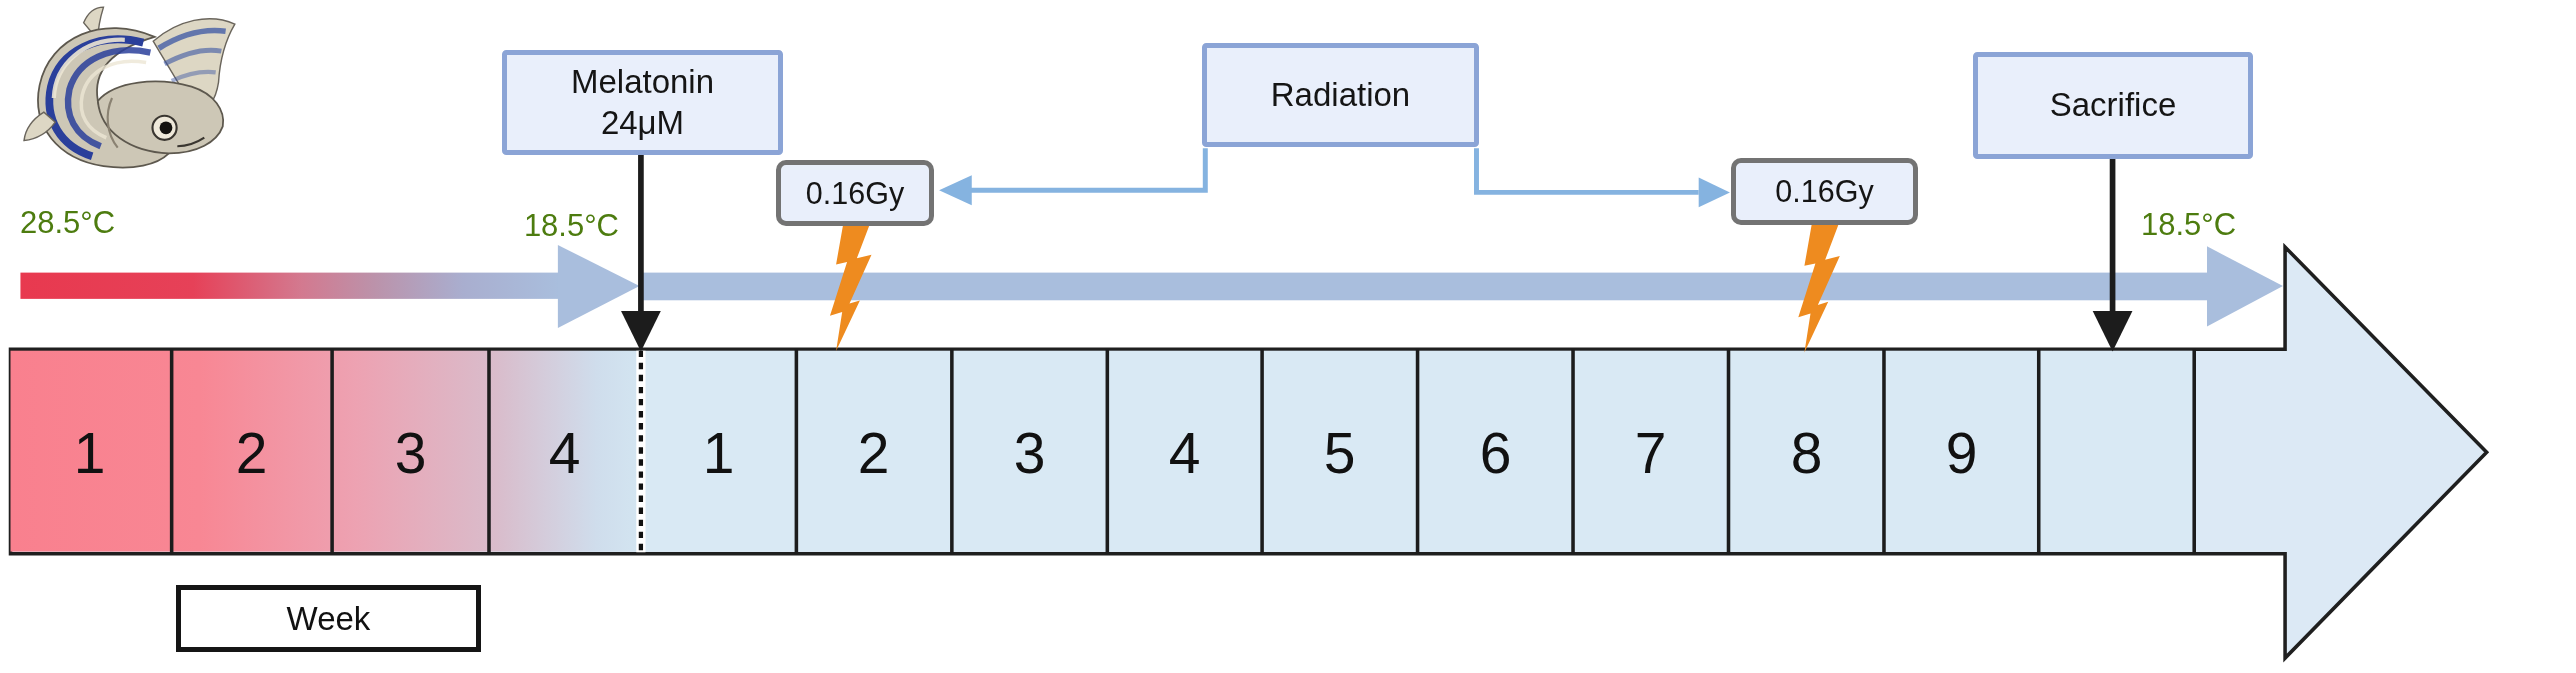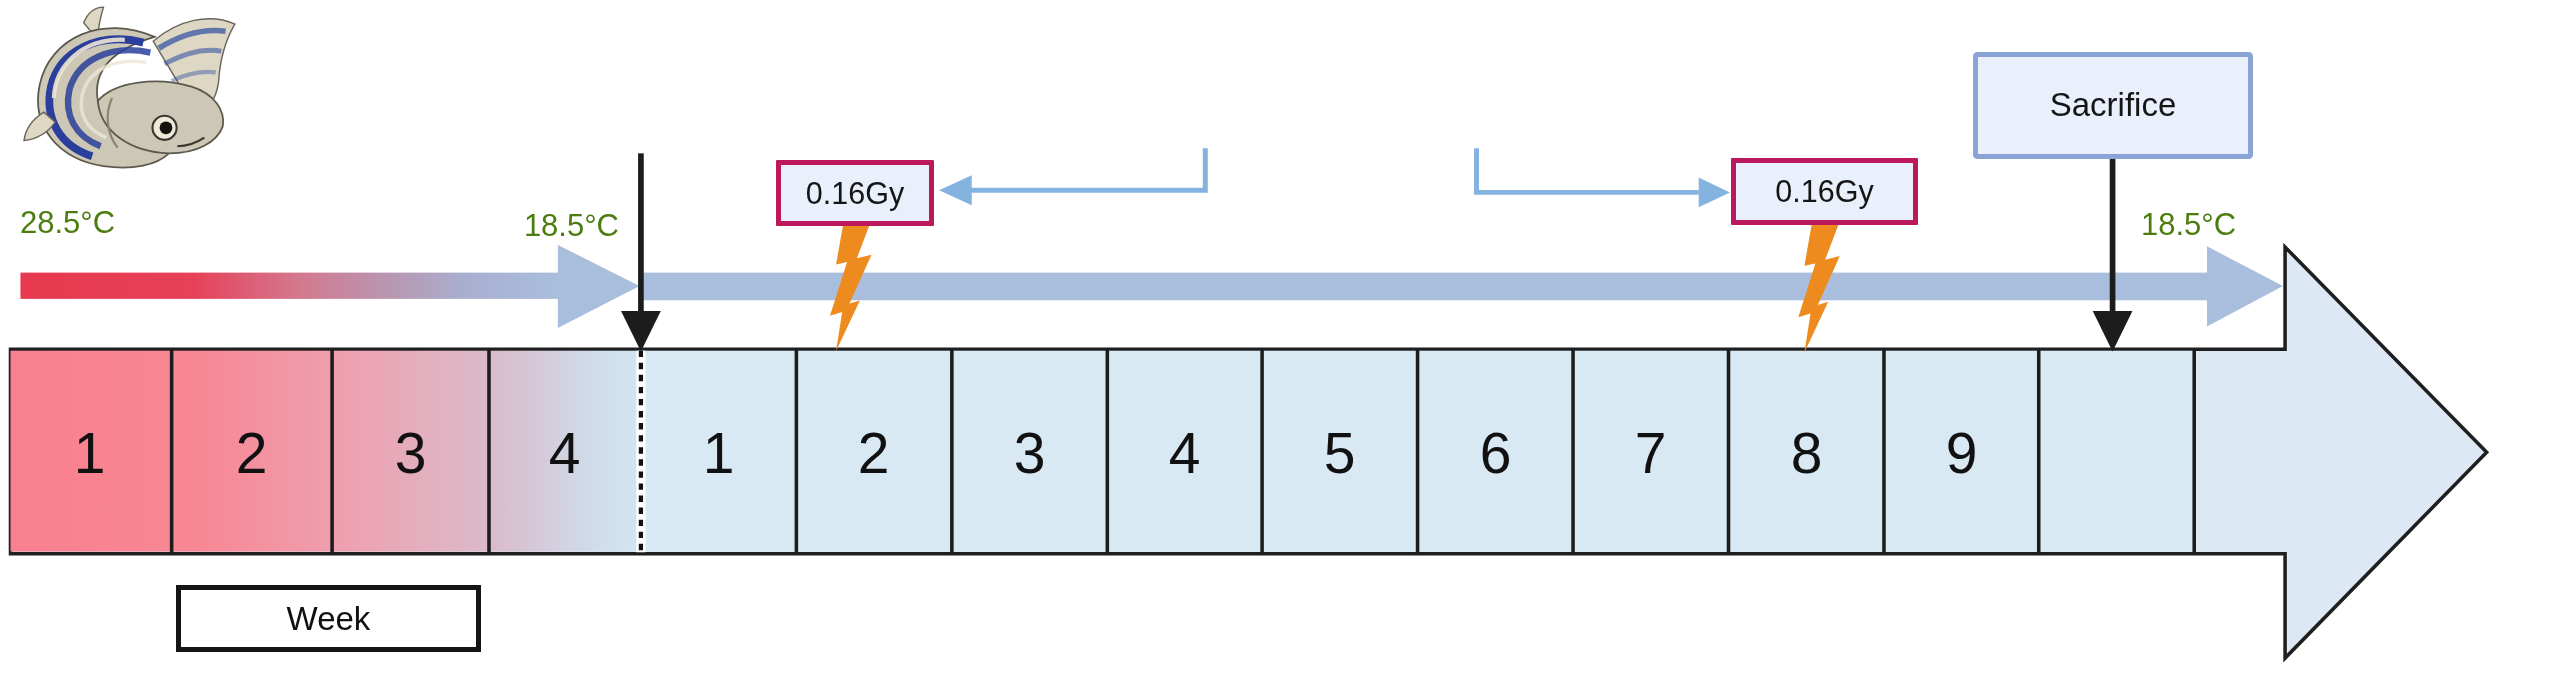--- a/index.html
+++ b/index.html
@@ -18,22 +18,22 @@
     background:#e9effb;
     border:5.7px solid #8ba4d6;
     border-radius:4.3px;
     display:flex;flex-direction:column;align-items:center;justify-content:center;
     font-size:33px;line-height:1.22;color:#151515;text-align:center;
   }
   .dose-box{
     position:absolute;
     box-sizing:border-box;
     background:#e9effb;
-    border:5px solid #be185d;
-    border-radius:1px;
+    border:5px solid #737373;
+    border-radius:10px;
     display:flex;align-items:center;justify-content:center;
     font-size:30.5px;color:#151515;
   }
   .temp-label{
     position:absolute;
     font-size:31px;color:#4d7c0f;white-space:nowrap;
   }
   .cell-num{
     position:absolute;
     top:398px;height:110px;width:107px;
@@ -158,23 +158,28 @@
       <path d="M 262 184 C 250 192 236 196 224 196" fill="none" stroke="#3a3630" stroke-width="3"></path>
     </g>
   </svg>
 
   <div class="temp-label" style="left:20px;top:205px;">28.5°C</div>
 
   <div class="temp-label" style="left:497px;top:208px;width:122px;text-align:right;">18.5°C</div>
 
   <div class="temp-label" style="left:2141px;top:207px;">18.5°C</div>
 
+  <div class="protocol-box" style="left:502px;top:50px;width:281px;height:105px;">
+    <div>Melatonin</div>
+    <div>24μM</div>
+  </div>
 
   <div class="dose-box" style="left:776px;top:160px;width:158px;height:66px;">0.16Gy</div>
 
+  <div class="protocol-box" style="left:1202px;top:43px;width:277px;height:104px;">Radiation</div>
 
   <div class="dose-box" style="left:1731px;top:158px;width:187px;height:67px;">0.16Gy</div>
 
   <div class="protocol-box" style="left:1973px;top:52px;width:280px;height:107px;">Sacrifice</div>
 
   <div class="cell-num" style="left:36px;">1</div>
   <div class="cell-num" style="left:198px;">2</div>
   <div class="cell-num" style="left:357px;">3</div>
   <div class="cell-num" style="left:511px;">4</div>
 

